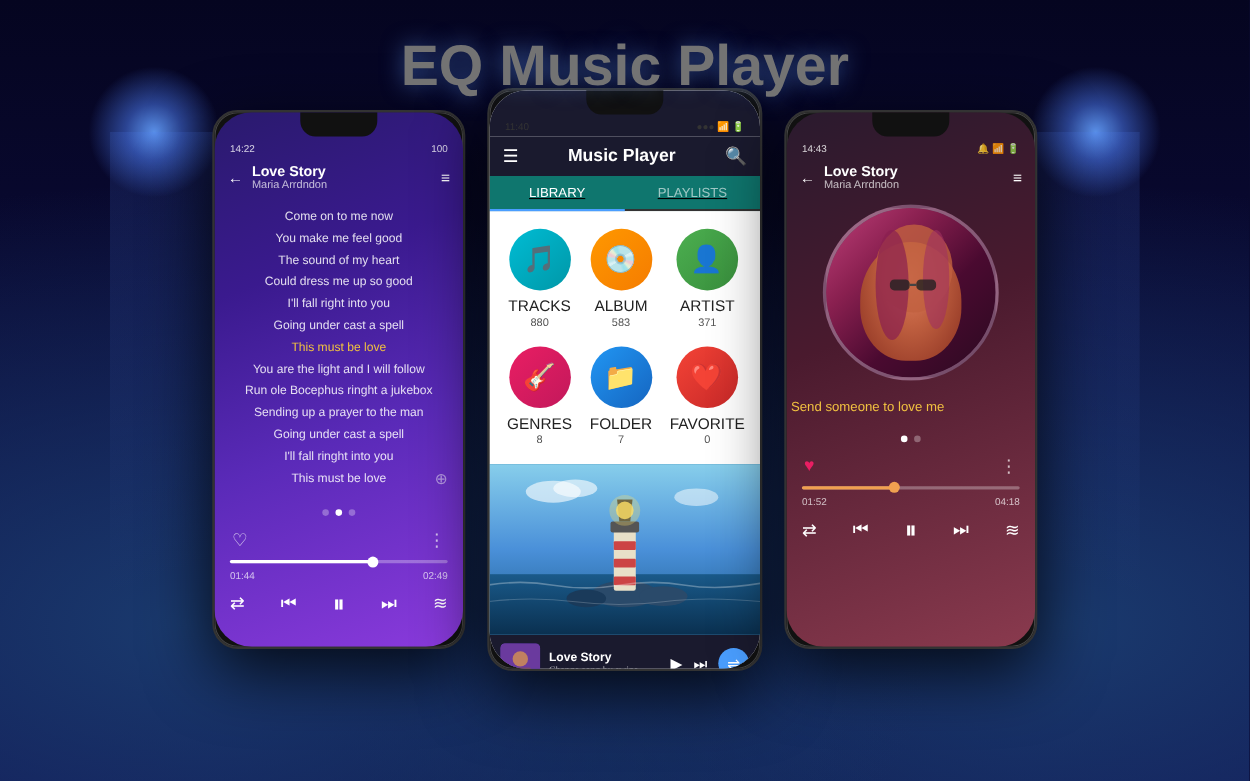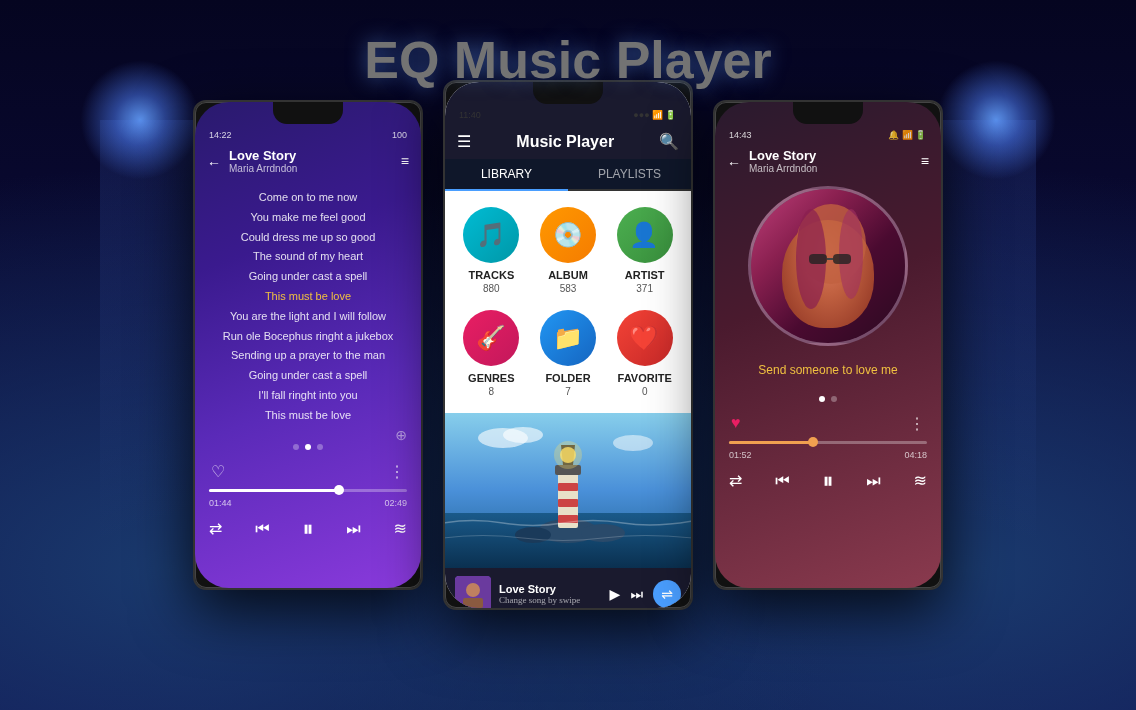--- a/index.html
+++ b/index.html
@@ -85,21 +85,21 @@
       gap: 20px;
       align-items: flex-start;
       z-index: 5;
     }
 
     
     .phone {
       width: 230px;
       height: 490px;
       background: #111;
-      border-radius: 13px;
+      border-radius: 23px;
       border: 2px solid #333;
       position: relative;
       overflow: hidden;
       box-shadow: 0 20px 60px rgba(0,0,0,0.8), inset 0 0 0 1px #444;
     }
     .phone::before {
       content: '';
       position: absolute;
       top: 0;
       left: 50%;
@@ -242,22 +242,23 @@
       padding: 8px 12px;
       background: #1a1a2e;
       color: white;
     }
     .hamburger { font-size: 16px; color: white; }
     .phone2-title { flex: 1; text-align: center; font-size: 16px; font-weight: bold; color: white; }
     .search-icon { font-size: 16px; color: white; }
 
     .tab-bar {
       display: flex;
-      background: #0f172a;
+      background: #0f766e;
       border-bottom: 2px solid #333;
+      text-decoration: underline;
     }
     .tab {
       flex: 1;
       text-align: center;
       padding: 8px 0;
       font-size: 12px;
       color: rgba(255,255,255,0.6);
     }
     .tab.active {
       color: white;
@@ -281,22 +282,22 @@
     .lib-icon {
       width: 56px;
       height: 56px;
       border-radius: 50%;
       display: flex;
       align-items: center;
       justify-content: center;
       font-size: 24px;
     }
     .lib-label {
-      font-size: 11px;
-      font-weight: bold;
+      font-size: 14px;
+      font-weight: normal;
       color: #222;
       text-align: center;
     }
     .lib-count {
       font-size: 10px;
       color: #555;
       margin-top: -4px;
     }
 
     .phone2-album-art {
@@ -385,22 +386,21 @@
       position: absolute;
       top: 20%;
       left: 20%;
       right: 20%;
       bottom: 10%;
       background: radial-gradient(ellipse at 50% 30%, #e08060 0%, #c06040 40%, #8a3020 100%);
       border-radius: 50% 50% 45% 45%;
     }
 
     .lyrics-now-playing {
-      padding: 6px 32px;
-      text-align: center;
+      padding: 6px 4px;
     }
     .lyric-now-active {
       font-size: 12px;
       color: #f0c040;
       line-height: 1.8;
     }
     .lyric-now-normal {
       font-size: 12px;
       color: rgba(255,255,255,0.8);
       line-height: 1.8;
@@ -447,22 +447,23 @@
         <div class="phone1-title-block">
           <div class="phone1-song-title">Love Story</div>
           <div class="phone1-artist">Maria Arrdndon</div>
         </div>
         <span class="queue-icon">≡</span>
       </div>
 
       <div class="lyrics-container">
         <div class="lyric-line">Come on to me now</div>
         <div class="lyric-line">You make me feel good</div>
+        <div class="lyric-line">The sound of my heart</div>
         <div class="lyric-line">Could dress me up so good</div>
-        <div class="lyric-line">The sound of my heart</div>
+        <div class="lyric-line">I'll fall right into you</div>
         <div class="lyric-line">Going under cast a spell</div>
         <div class="lyric-line highlight">This must be love</div>
         <div class="lyric-line">You are the light and I will follow</div>
         <div class="lyric-line">Run ole Bocephus ringht a jukebox</div>
         <div class="lyric-line">Sending up a prayer to the man</div>
         <div class="lyric-line">Going under cast a spell</div>
         <div class="lyric-line">I'll fall ringht into you</div>
         <div class="lyric-line">This must be love</div>
       </div>
 

